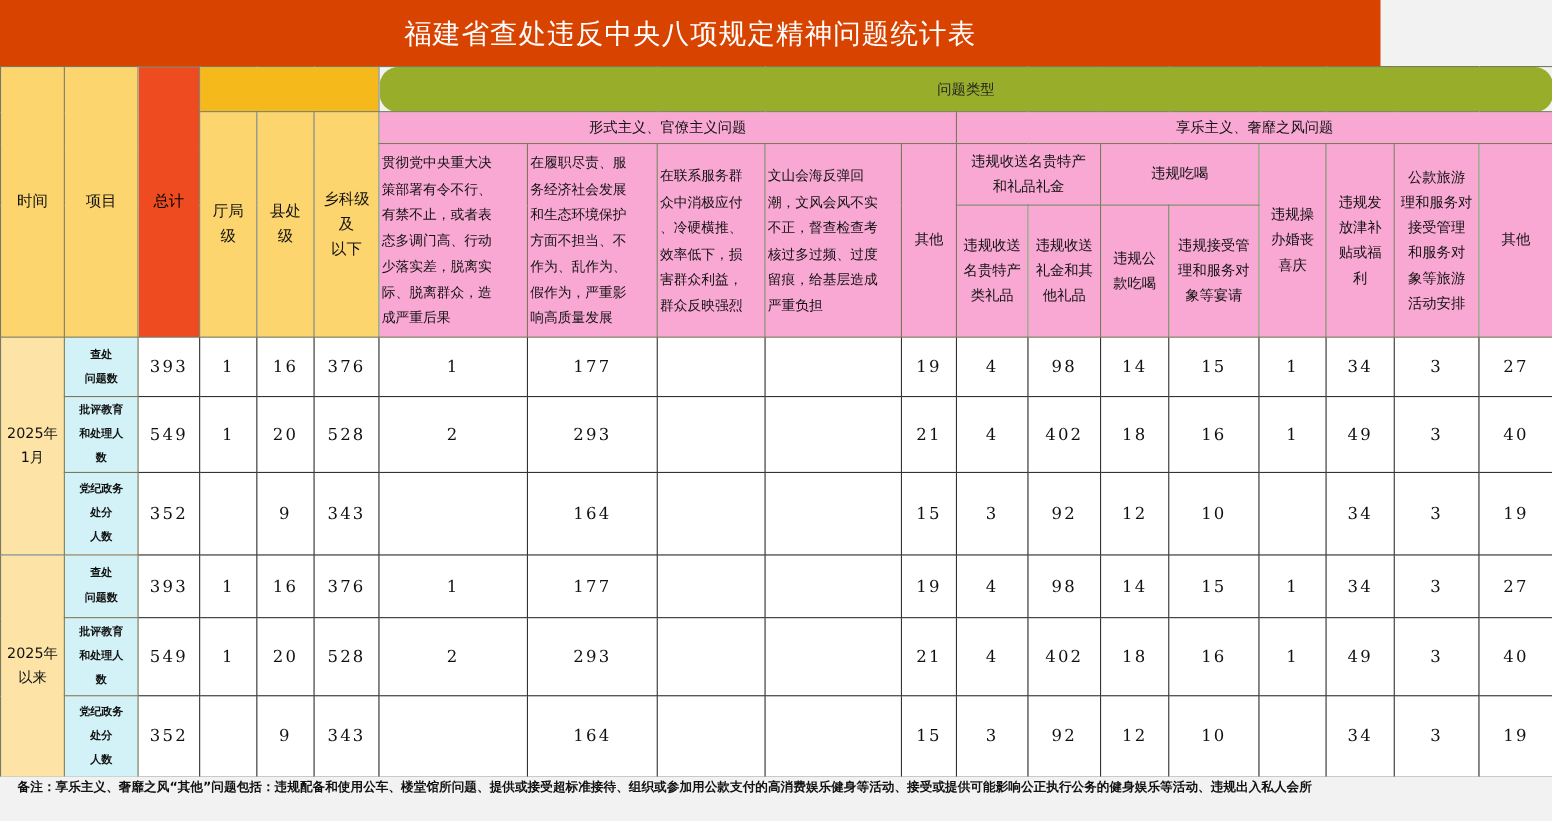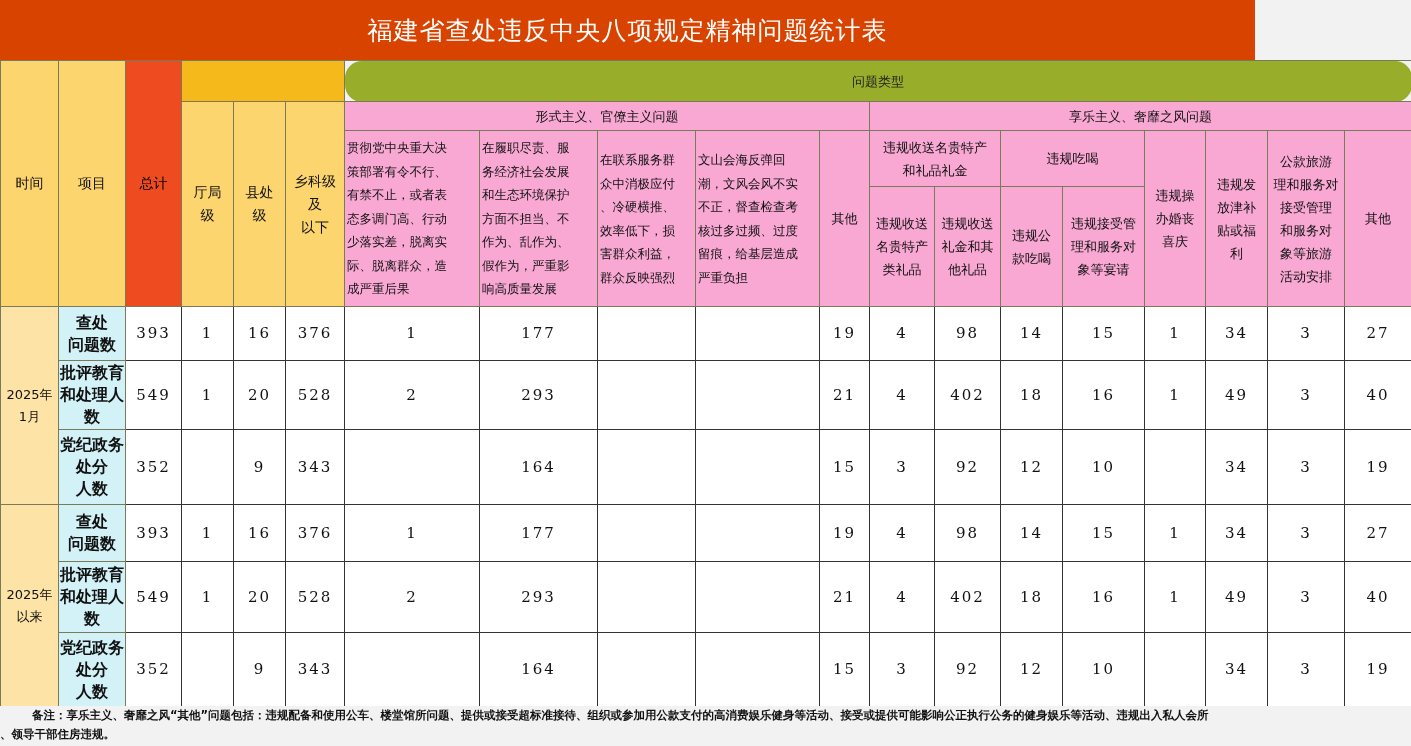--- a/index.html
+++ b/index.html
@@ -24,31 +24,31 @@
     font-size: 12.5px; line-height: 23px; color: #111; overflow: hidden;
   }
   .h-left { background: #fdd56f; font-size: 14px; }
   .h-total { background: #ee4b20; color: #000000; font-size: 14px; }
   .h-level-top { background: #f5b91c; }
   .h-qtype { background: #98ad2a; font-size: 13px; color: #222; border-radius: 17px; }
   .h-sub { background: #f9a8d4; font-size: 13px; }
   .h-desc { text-align: left; padding-left: 2px; line-height: 23.5px; font-size: 12.5px; }
   .h-desc.center { text-align: left; }
   .time-cell { background: #fde4a6; font-weight: normal; font-size: 13px; line-height: 22px; }
-  .item-cell { background: #d3f2f8; font-weight: bold; font-size: 16px; line-height: 22px; }
+  .item-cell { background: #d3f2f8; font-weight: bold; font-size: 10px; line-height: 22px; }
   .num {
     background: #fff; border: 1px solid #333;
     font-family: "DejaVu Serif", serif; font-size: 15px; letter-spacing: 2px;
   }
   .footnote {
     position: absolute; left: 0; top: 706px; width: 1411px; height: 40px;
     background: #f2f2f2; font-size: 11.5px; font-weight: bold; color: #111;
     line-height: 19px;
   }
-  .footnote .l1 { padding-left: 32px; white-space: nowrap; }
+  .footnote .l1 { padding-left: 16px; white-space: nowrap; }
   .footnote .l2 { padding-left: 0; white-space: nowrap; }
 </style>
 </head>
 <body>
 
 <div class="title-bar">福建省查处违反中央八项规定精神问题统计表</div>
 
 <table>
   <colgroup>
     <col style="width:58px">
@@ -375,14 +375,13 @@
         <td class="num"></td>
         <td class="num">34</td>
         <td class="num">3</td>
         <td class="num">19</td>
       </tr>
     </tbody>
 </table>
 
 <div class="footnote">
   <div class="l1">备注：享乐主义、奢靡之风“其他”问题包括：违规配备和使用公车、楼堂馆所问题、提供或接受超标准接待、组织或参加用公款支付的高消费娱乐健身等活动、接受或提供可能影响公正执行公务的健身娱乐等活动、违规出入私人会所</div>
-  <div class="l2">、领导干部住房违规。</div>
 </div>
 
 </body></html>

